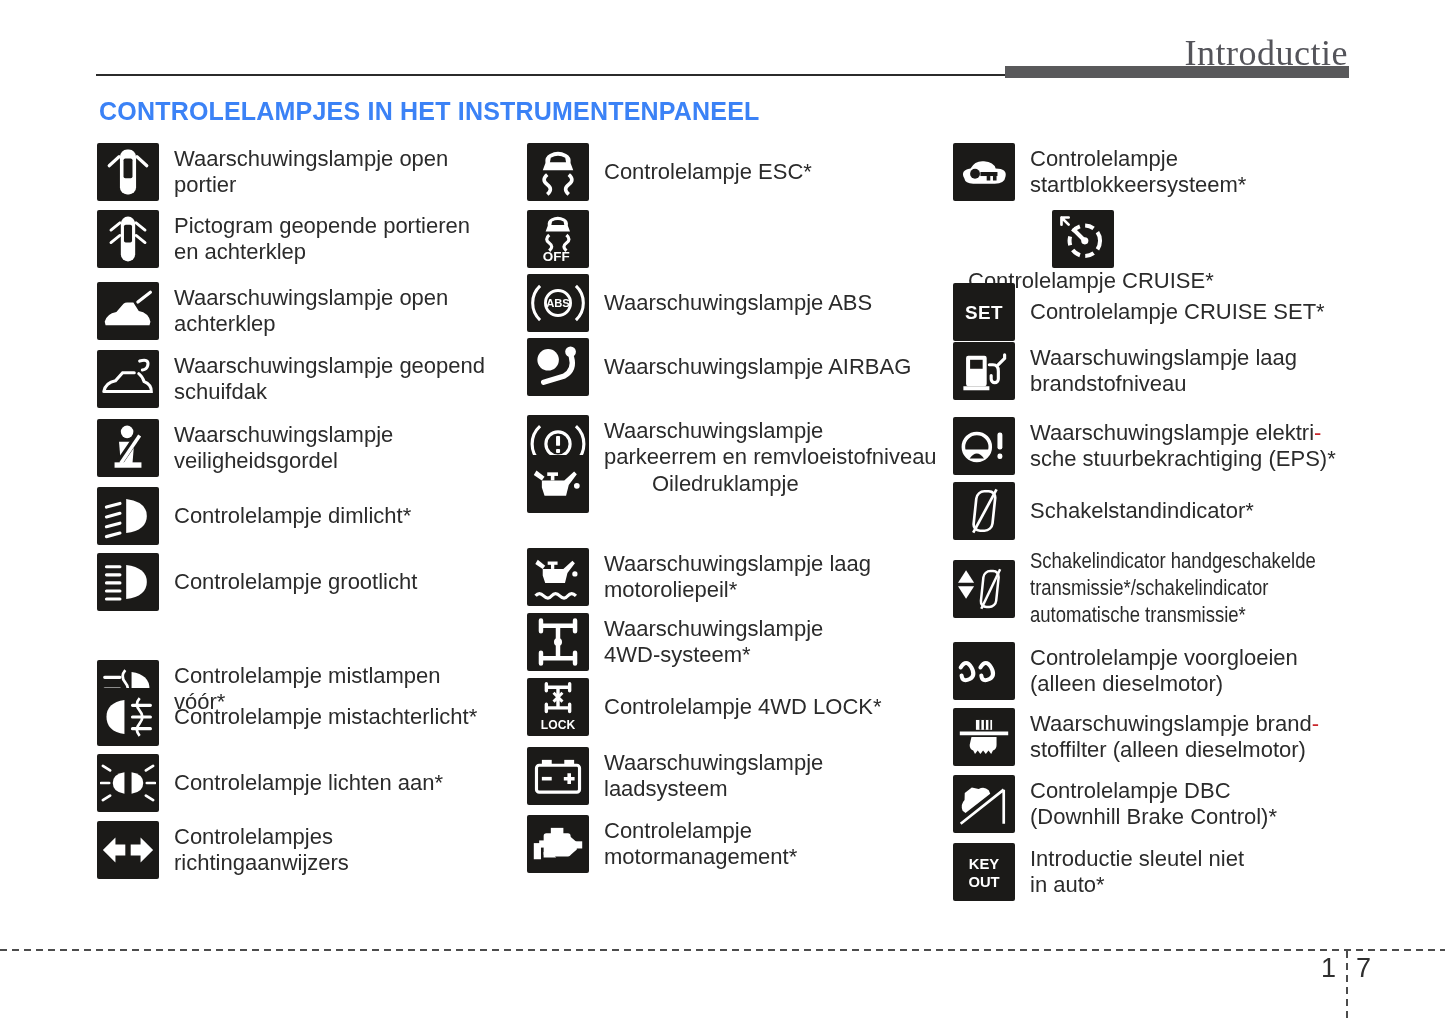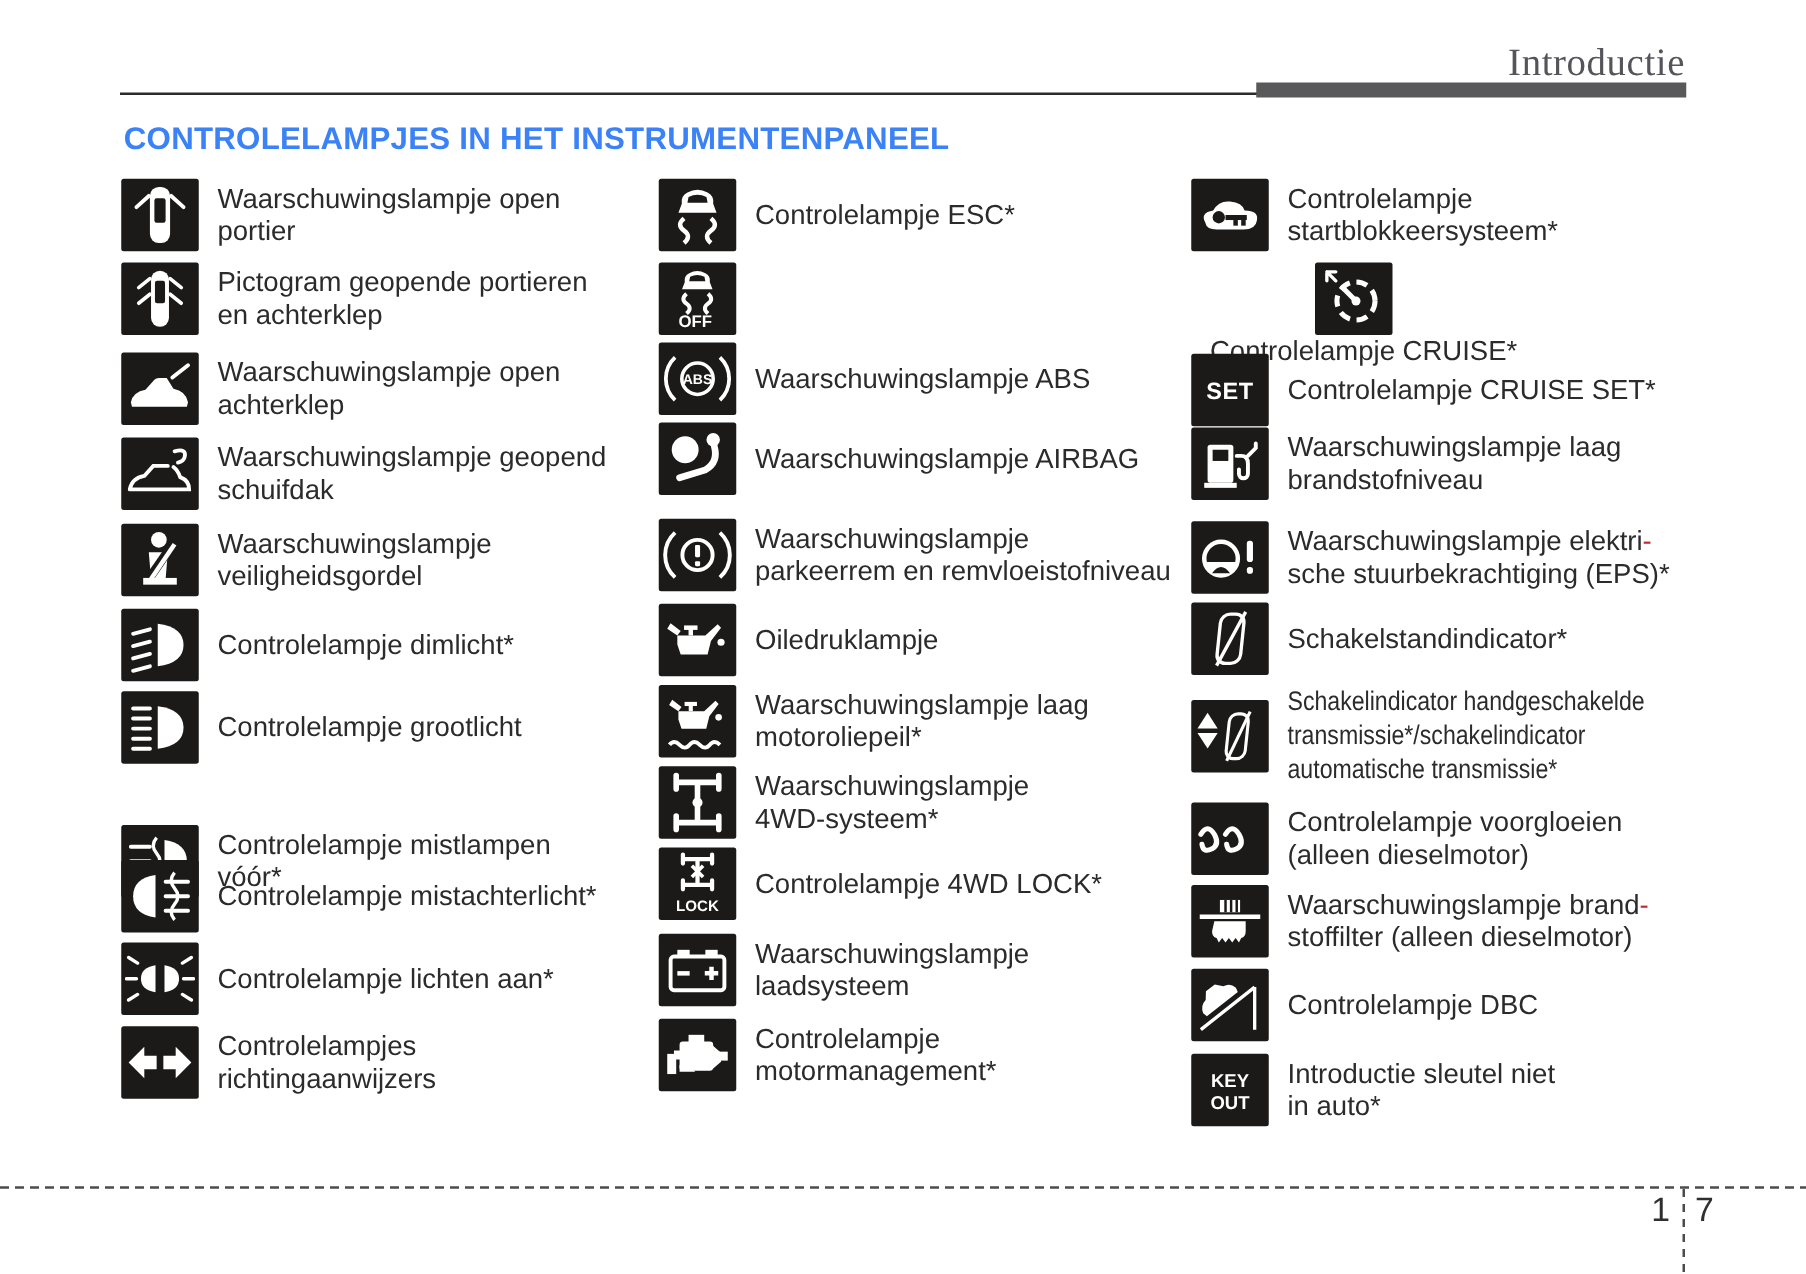--- a/index.html
+++ b/index.html
@@ -1,19 +1,19 @@
 <!DOCTYPE html>
 <html><head>
 <meta charset="utf-8">
 <style>
   html,body{margin:0;padding:0;background:#fff;}
   body{width:1445px;height:1019px;position:relative;overflow:hidden;
        font-family:"Liberation Sans",sans-serif;}
   .chapter{position:absolute;top:32px;right:97px;font-family:"Liberation Serif",serif;
-           font-size:31px;color:#54545a;letter-spacing:.5px;}
+           font-size:36px;color:#54545a;letter-spacing:.5px;}
   .rule{position:absolute;left:96px;top:74px;width:910px;height:2px;background:#2b2b2b;}
   .bar{position:absolute;left:1005px;top:66px;width:344px;height:12px;background:#59595b;}
   .title{position:absolute;left:99px;top:97px;font-size:25px;font-weight:bold;
          color:#3b82f6;letter-spacing:.2px;margin:0;}
   .item{position:absolute;display:flex;align-items:center;}
   .iconbox{width:62px;height:58px;background:#1b1a18;border-radius:2px;flex:0 0 auto;
            display:flex;align-items:center;justify-content:center;}
   .iconbox svg{display:block;}
   .label{margin-left:15px;font-size:22px;color:#2b2b2b;line-height:26px;white-space:nowrap;}
   .label.condensed{font-size:21.5px;line-height:27px;transform:scaleX(.86);transform-origin:left center;}
@@ -229,21 +229,21 @@
             <rect x="28.8" y="20" width="4.5" height="11" rx="1" fill="#fff"></rect>
             <rect x="28.8" y="34.5" width="4.5" height="4.5" rx="1" fill="#fff"></rect>
             <path d="M11 9 a27 27 0 0 0 0 40 M51 9 a27 27 0 0 1 0 40" stroke="#fff" stroke-width="3.5" fill="none"></path>
           </svg>
         </div>
         <div class="label">
           <div>Waarschuwingslampje</div>
           <div>parkeerrem en remvloeistofniveau</div>
         </div>
       </div>
-      <div class="item" style="left: 527px; top: 483px;">
+      <div class="item" style="left: 527px; top: 455px; gap: 48px;">
         <div class="iconbox">
           <svg width="56" height="52" viewBox="0 0 62 58">
             <path fill="#fff" d="M13 25 h25 l11 -10 3 3 -9 12 -3 12 H16 l-3 -9 z"></path>
             <path fill="#fff" d="M13 25 l-9 -6 3 -5 9 7 z"></path>
             <rect x="19" y="16" width="12" height="4" fill="#fff"></rect>
             <rect x="23" y="19" width="4" height="6" fill="#fff"></rect>
             <circle cx="52" cy="31" r="3.2" fill="#fff"></circle>
           </svg>
         </div>
         <div class="label">
@@ -457,20 +457,21 @@
         <div class="iconbox">
           <svg width="56" height="52" viewBox="0 0 62 58">
             <path d="M5 51 L53 13 M53 13 V51" stroke="#fff" stroke-width="3" fill="none"></path>
             <g transform="rotate(-38 30 30) translate(-2,-7)">
               <path fill="#fff" d="M10 28 q2 -7 9 -8 l5 -6 h10 l5 6 q7 1 8 8 l-1 4 H11 z"></path>
             </g>
           </svg>
         </div>
         <div class="label">
           <div>Controlelampje DBC</div>
+          <div>(Downhill Brake Control)*</div>
         </div>
       </div>
       <div class="item" style="left: 953px; top: 843px; align-items: center;">
         <div class="iconbox">
           <svg width="56" height="52" viewBox="0 0 62 58">
             <text x="31" y="26" font-size="16.5" font-weight="bold" fill="#fff" text-anchor="middle" font-family="Liberation Sans,sans-serif">KEY</text>
             <text x="31" y="46" font-size="16.5" font-weight="bold" fill="#fff" text-anchor="middle" font-family="Liberation Sans,sans-serif">OUT</text>
           </svg>
         </div>
         <div class="label">

